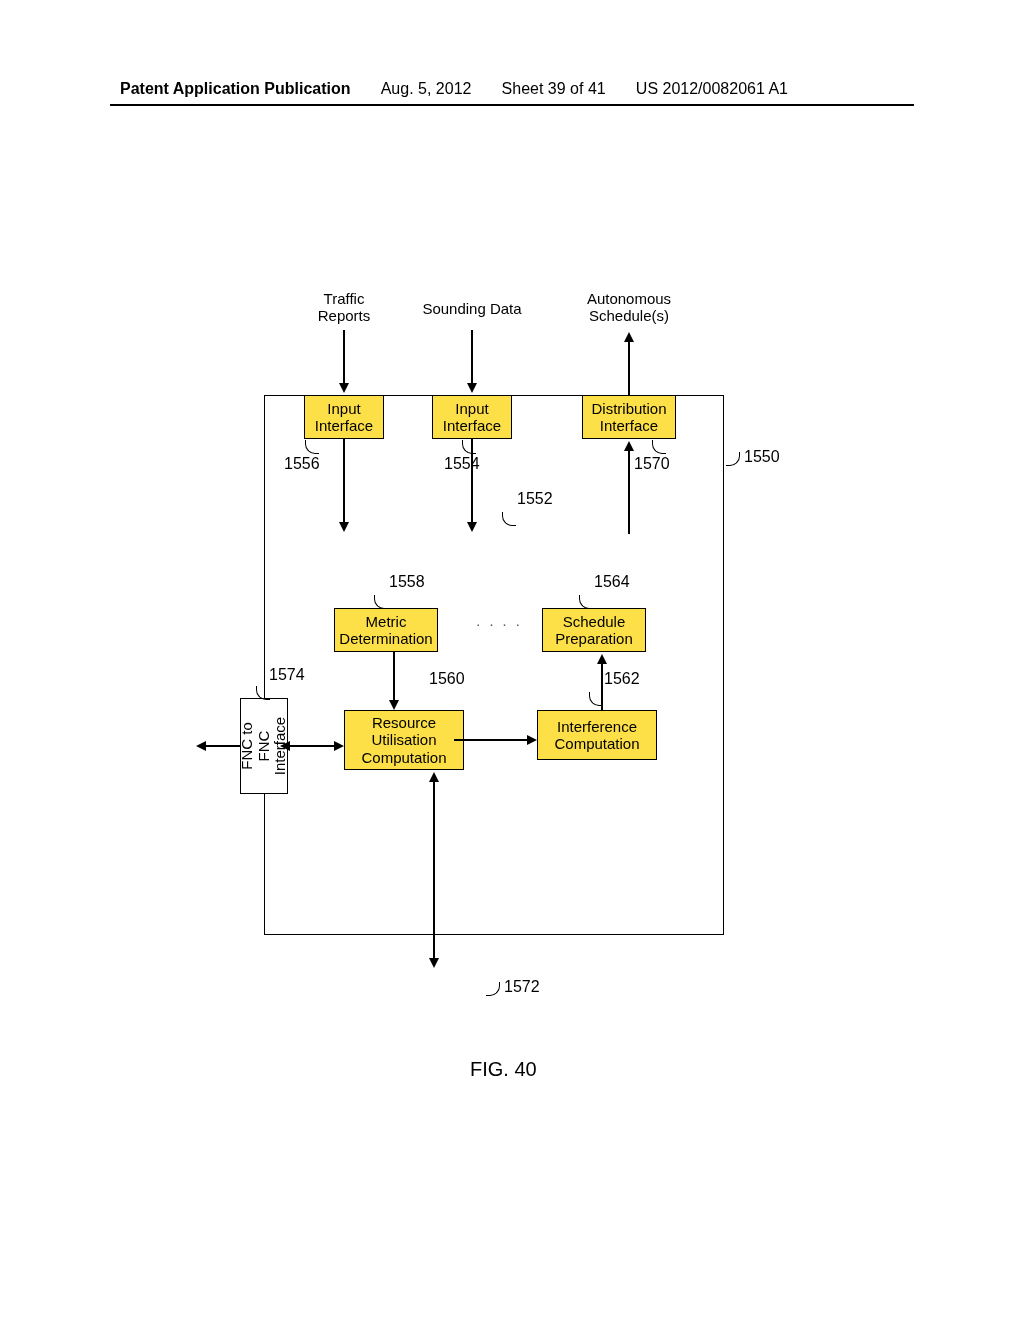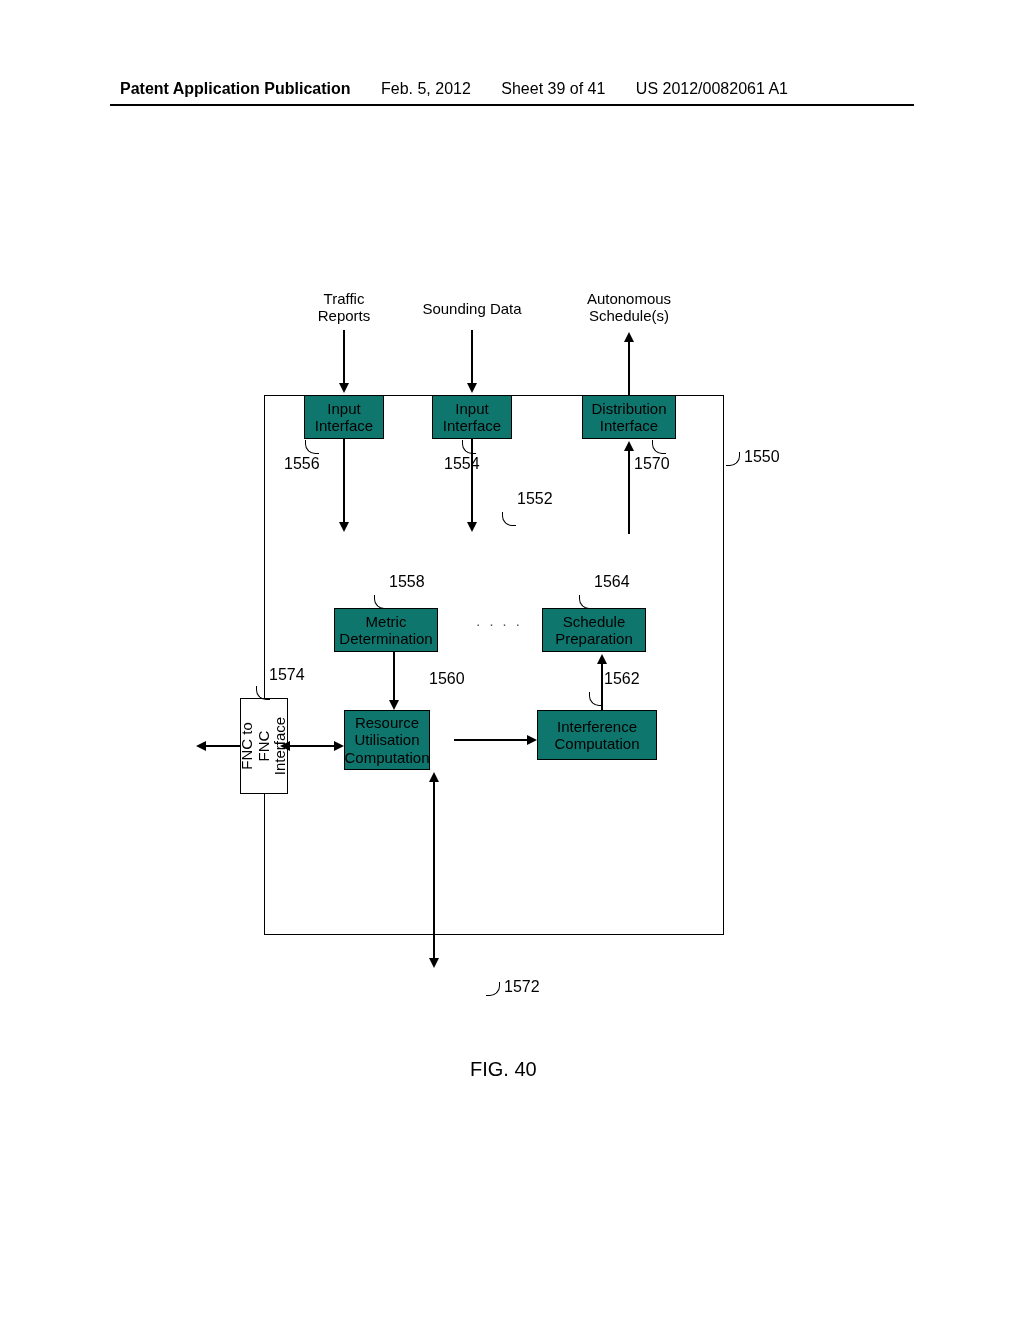--- a/index.html
+++ b/index.html
@@ -41,21 +41,21 @@
   .label {
     position: absolute;
     font-size: 15px;
     text-align: center;
     line-height: 1.15;
   }
 
   .box {
     position: absolute;
     border: 1.5px solid #000;
-    background: #0f766e;
+    background: #fde047;
     font-size: 15px;
     text-align: center;
     display: flex;
     align-items: center;
     justify-content: center;
     line-height: 1.15;
   }
 
   .outer {
     position: absolute;
@@ -165,21 +165,21 @@
   .fig {
     position: absolute;
     font-size: 20px;
   }
 </style>
 </head>
 <body>
 
 <div class="header">
   <span class="left">Patent Application Publication</span>
-  <span>Feb. 5, 2012</span>
+  <span>Aug. 5, 2012</span>
   <span>Sheet 39 of 41</span>
   <span>US 2012/0082061 A1</span>
 </div>
 <div class="hr"></div>
 
 <div class="diagram">
 
   <div class="label" style="left:70px; top:0; width:80px; white-space:pre-line;">Traffic
 Reports</div>
   <div class="label" style="left:178px; top:10px; width:120px;">Sounding Data</div>
@@ -242,21 +242,21 @@
   <div class="refnum" style="left:195px; top:380px;">1560</div>
   <div class="refnum" style="left:370px; top:380px;">1562</div>
   <div class="leader" style="left:355px; top:402px;"></div>
 
   <div class="arrow-line" style="left:159px; top:362px; width:2px; height:50px;"></div>
   <div class="arrow-head ah-down" style="left:155px; top:410px;"></div>
 
   <div class="arrow-line" style="left:367px; top:372px; width:2px; height:48px;"></div>
   <div class="arrow-head ah-up" style="left:363px; top:364px;"></div>
 
-  <div class="box" style="left:110px; top:420px; width:86px; height:60px; white-space:pre-line;">Resource
+  <div class="box" style="left:110px; top:420px; width:120px; height:60px; white-space:pre-line;">Resource
 Utilisation
 Computation</div>
   <div class="box" style="left:303px; top:420px; width:120px; height:50px; white-space:pre-line;">Interference
 Computation</div>
 
   <div class="arrow-line" style="left:220px; top:449px; width:75px; height:2px;"></div>
   <div class="arrow-head ah-right" style="left:293px; top:445px;"></div>
 
   <div class="vbox" style="left:6px; top:408px; width:48px; height:96px;">
     <div class="vtext" style="white-space:pre-line;">FNC to FNC

